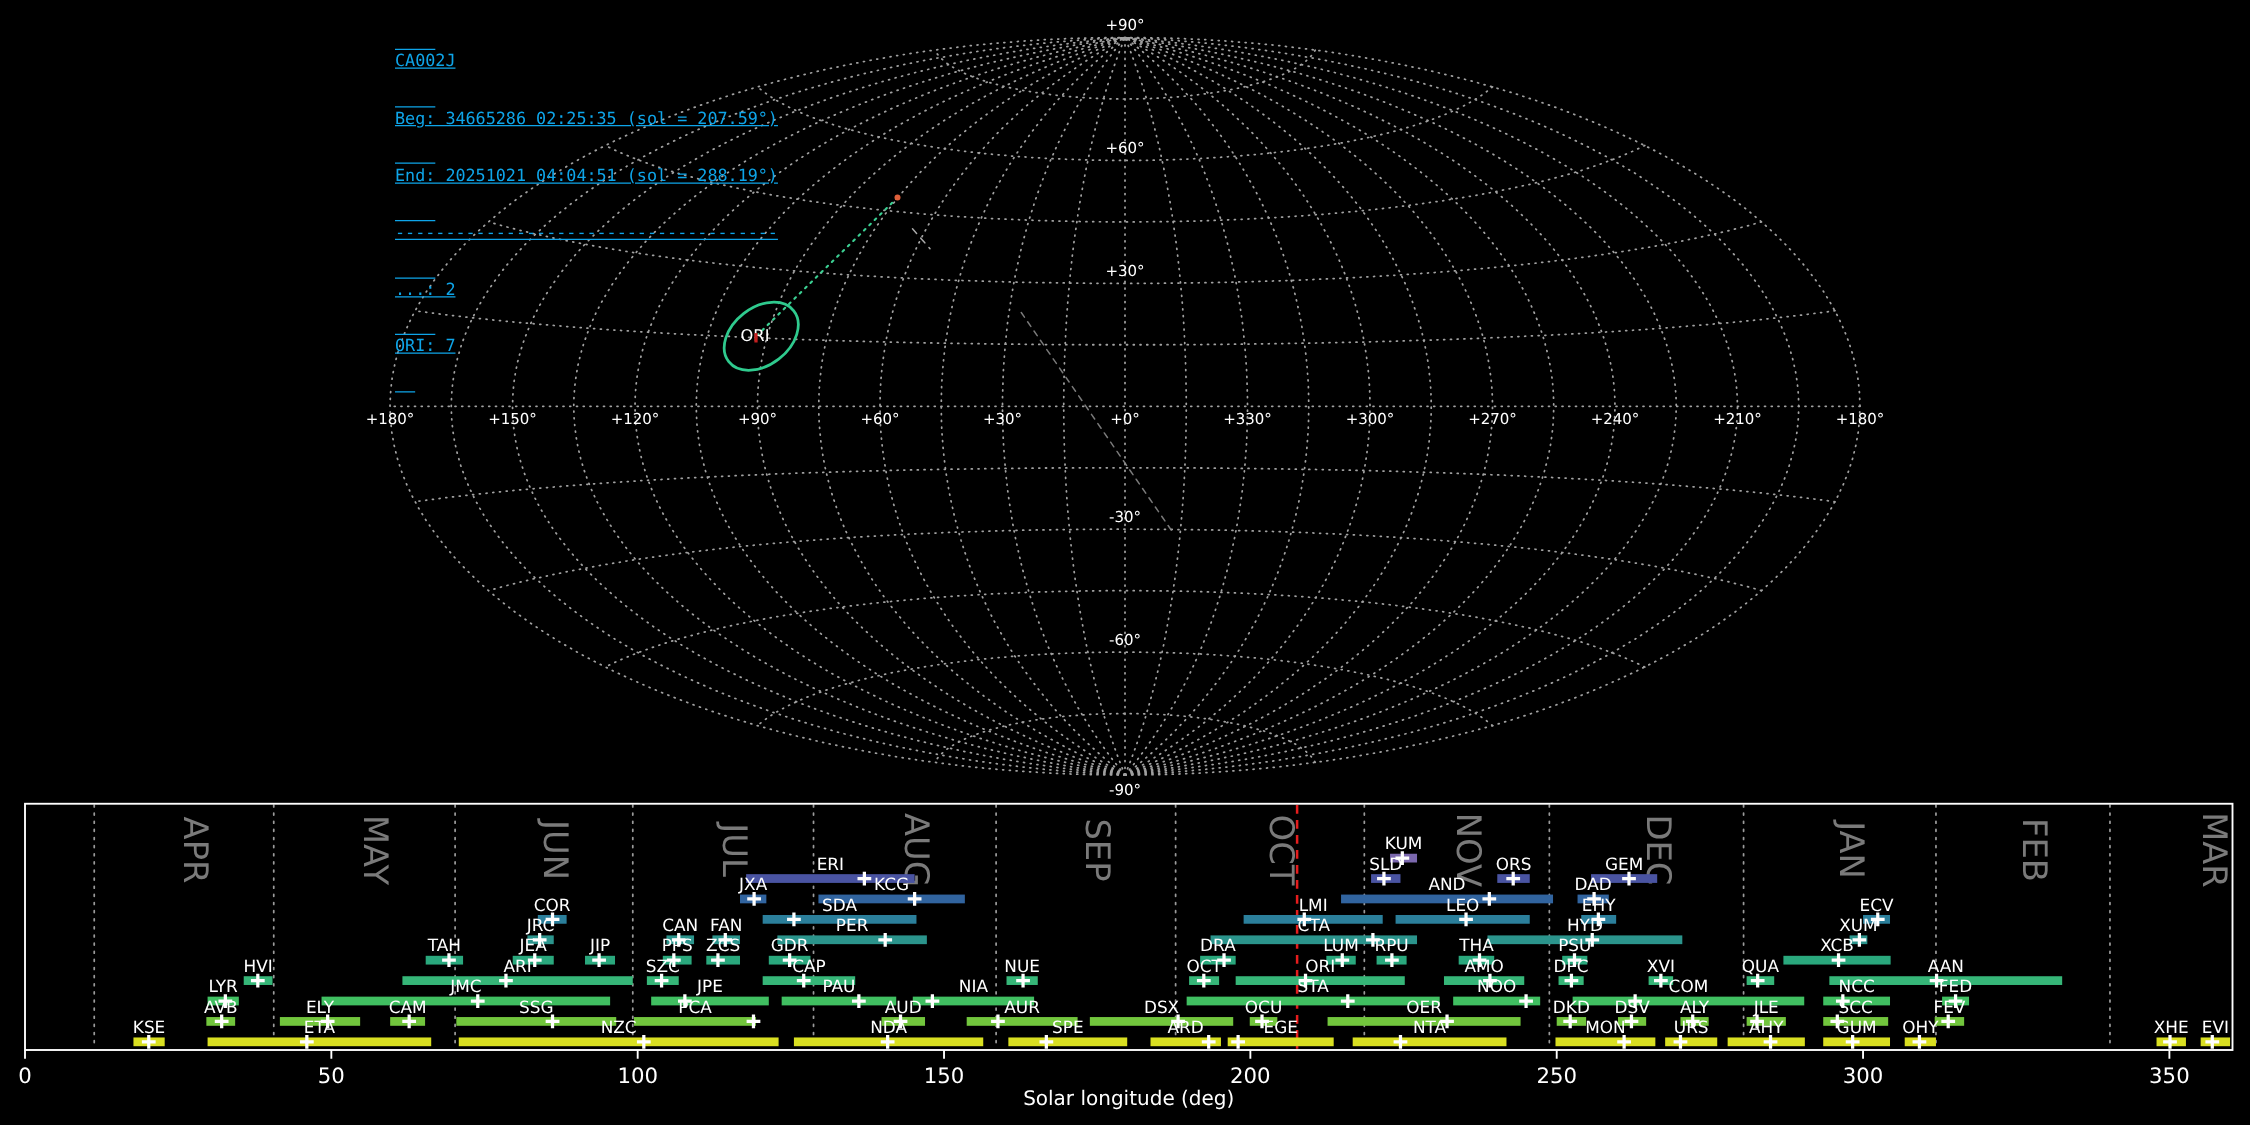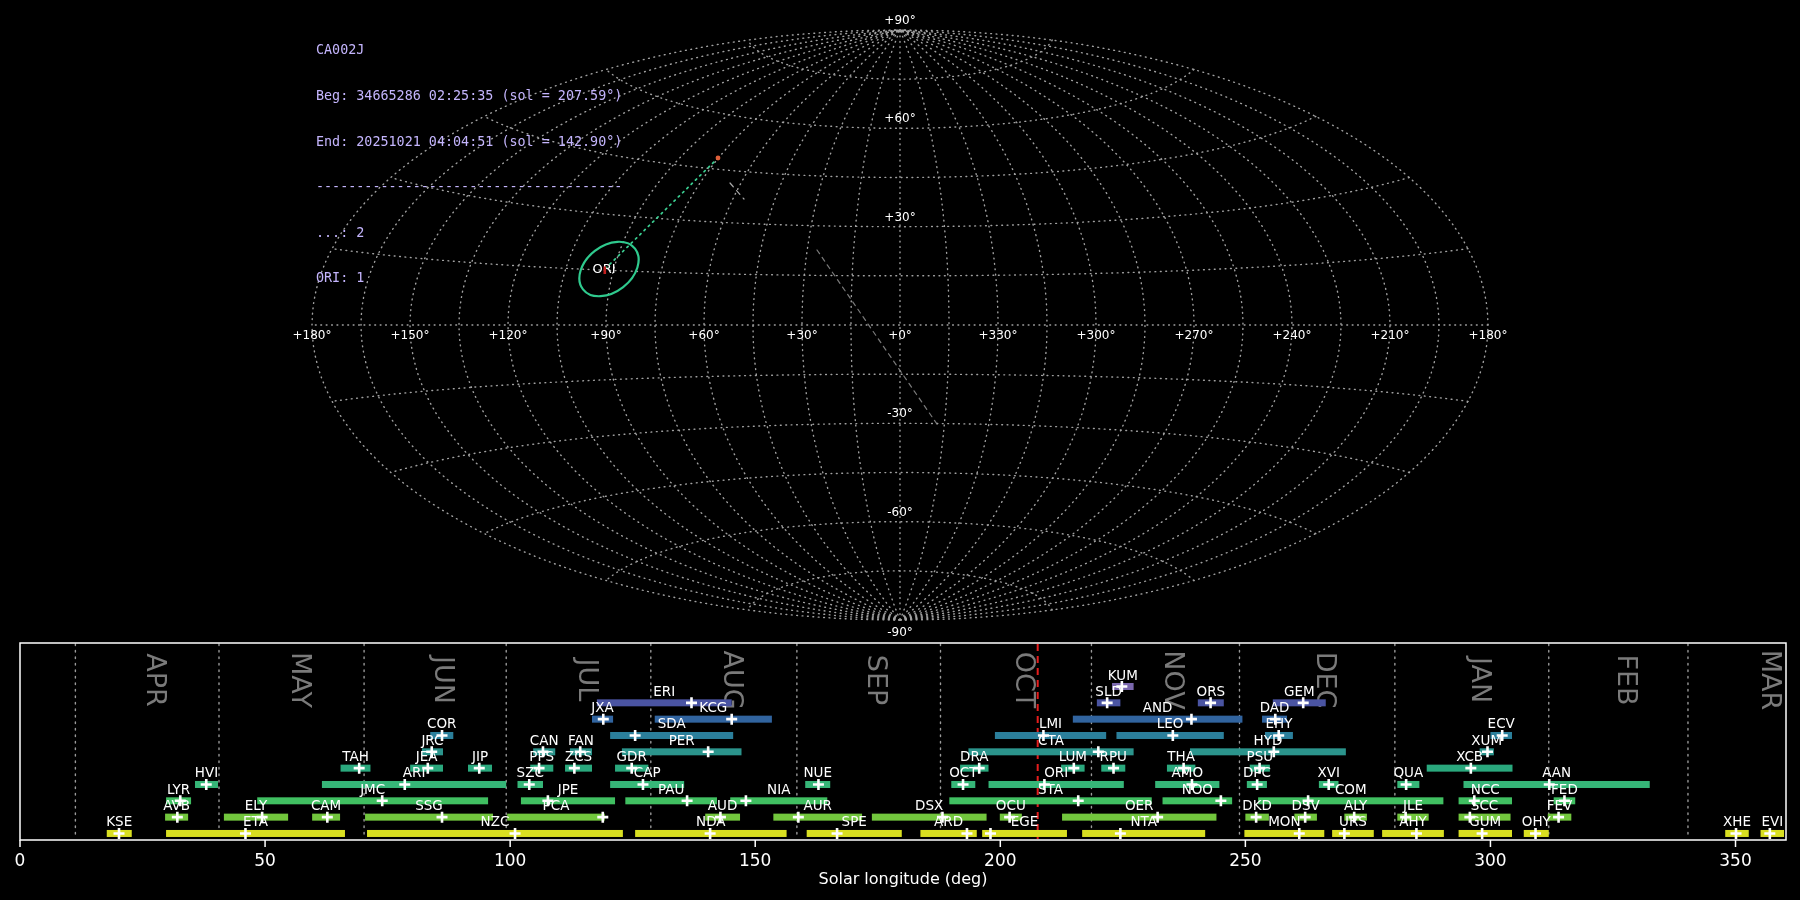--- a/index.html
+++ b/index.html
@@ -1,34 +1,34 @@
 <!DOCTYPE html>
 <html><head>
 <meta charset="utf-8">
 <style>
   html,body{margin:0;padding:0;background:#000;}
   #stage{position:relative;width:1800px;height:900px;background:#000;overflow:hidden;
          font-family:"DejaVu Sans",sans-serif;}
   #scene{position:absolute;left:0;top:0;}
-  #info{position:absolute;left:316px;top:12px;color:#c4b5fd;
+  #info{position:absolute;left:316px;top:12px;color:#0ea5e9;
         font-family:"DejaVu Sans Mono",monospace;font-size:13.4px;line-height:15.2px;
-        white-space:pre;z-index:5;}
+        white-space:pre;z-index:5;text-decoration:underline;}
   text{font-family:"DejaVu Sans",sans-serif;}
 </style>
 </head>
 <body>
 
 <div id="stage">
   <div id="info">
     <div>CA002J</div>
     <div>Beg: 34665286 02:25:35 (sol = 207.59°)</div>
-    <div>End: 20251021 04:04:51 (sol = 142.90°)</div>
+    <div>End: 20251021 04:04:51 (sol = 288.19°)</div>
     <div>--------------------------------------</div>
     <div>...: 2</div>
-    <div>ORI: 1</div>
+    <div>ORI: 7</div>
   </div>
   <svg id="scene" width="1800" height="900" viewBox="0 0 1800 900">
       <g fill="none" stroke="#b3b3b3" stroke-width="1.4" stroke-dasharray="0.8 4.6" stroke-linecap="round" opacity="0.9">
         <path d="M900.0,620.0L920.5,619.8L941.0,619.3L961.5,618.4L981.8,617.1L1002.1,615.5L1022.3,613.6L1042.3,611.2L1062.1,608.6L1081.7,605.6L1101.1,602.2L1120.3,598.5L1139.2,594.5L1157.8,590.1L1176.0,585.5L1194.0,580.5L1211.6,575.2L1228.8,569.6L1245.6,563.7L1262.0,557.5L1278.0,551.0L1293.4,544.2L1308.5,537.2L1323.0,529.9L1337.0,522.4L1350.4,514.6L1363.4,506.6L1375.7,498.4L1387.5,490.0L1398.7,481.3L1409.2,472.5L1419.2,463.5L1428.5,454.3L1437.2,445.0L1445.2,435.5L1452.5,425.9L1459.2,416.2L1465.2,406.3L1470.5,396.4L1475.2,386.3L1479.1,376.2L1482.3,366.1L1484.8,355.8L1486.6,345.6L1487.6,335.3L1488.0,325.0L1487.6,314.7L1486.6,304.4L1484.8,294.2L1482.3,283.9L1479.1,273.8L1475.2,263.7L1470.5,253.6L1465.2,243.7L1459.2,233.8L1452.5,224.1L1445.2,214.5L1437.2,205.0L1428.5,195.7L1419.2,186.5L1409.2,177.5L1398.7,168.7L1387.5,160.0L1375.7,151.6L1363.4,143.4L1350.4,135.4L1337.0,127.6L1323.0,120.1L1308.5,112.8L1293.4,105.8L1278.0,99.0L1262.0,92.5L1245.6,86.3L1228.8,80.4L1211.6,74.8L1194.0,69.5L1176.0,64.5L1157.8,59.9L1139.2,55.5L1120.3,51.5L1101.1,47.8L1081.7,44.4L1062.1,41.4L1042.3,38.8L1022.3,36.4L1002.1,34.5L981.8,32.9L961.5,31.6L941.0,30.7L920.5,30.2L900.0,30.0"></path>
         <path d="M900.0,620.0L920.3,619.0L940.4,617.6L960.4,615.9L980.2,613.8L999.8,611.4L1019.2,608.7L1038.3,605.6L1057.1,602.3L1075.7,598.6L1093.9,594.6L1111.8,590.3L1129.4,585.8L1146.6,580.9L1163.5,575.8L1180.0,570.4L1196.0,564.7L1211.7,558.8L1226.9,552.7L1241.6,546.3L1255.9,539.7L1269.8,532.8L1283.1,525.8L1296.0,518.5L1308.4,511.1L1320.2,503.4L1331.5,495.6L1342.3,487.6L1352.6,479.5L1362.3,471.2L1371.5,462.7L1380.1,454.2L1388.1,445.5L1395.6,436.7L1402.5,427.7L1408.8,418.7L1414.5,409.6L1419.6,400.4L1424.1,391.1L1428.1,381.8L1431.4,372.4L1434.1,363.0L1436.3,353.5L1437.8,344.0L1438.7,334.5L1439.0,325.0L1438.7,315.5L1437.8,306.0L1436.3,296.5L1434.1,287.0L1431.4,277.6L1428.1,268.2L1424.1,258.9L1419.6,249.6L1414.5,240.4L1408.8,231.3L1402.5,222.3L1395.6,213.3L1388.1,204.5L1380.1,195.8L1371.5,187.3L1362.3,178.8L1352.6,170.5L1342.3,162.4L1331.5,154.4L1320.2,146.6L1308.4,138.9L1296.0,131.5L1283.1,124.2L1269.8,117.2L1255.9,110.3L1241.6,103.7L1226.9,97.3L1211.7,91.2L1196.0,85.3L1180.0,79.6L1163.5,74.2L1146.6,69.1L1129.4,64.2L1111.8,59.7L1093.9,55.4L1075.7,51.4L1057.1,47.7L1038.3,44.4L1019.2,41.3L999.8,38.6L980.2,36.2L960.4,34.1L940.4,32.4L920.3,31.0L900.0,30.0"></path>
         <path d="M900.0,620.0L919.7,618.1L939.2,615.9L958.4,613.4L977.3,610.6L995.9,607.5L1014.2,604.1L1032.2,600.4L1049.8,596.4L1067.1,592.1L1084.0,587.6L1100.6,582.8L1116.7,577.8L1132.5,572.6L1147.8,567.1L1162.7,561.4L1177.2,555.4L1191.3,549.3L1204.9,543.0L1218.1,536.5L1230.8,529.8L1243.1,522.9L1254.9,515.9L1266.3,508.7L1277.1,501.4L1287.5,493.9L1297.4,486.3L1306.8,478.5L1315.7,470.6L1324.1,462.7L1332.1,454.6L1339.5,446.4L1346.4,438.1L1352.9,429.7L1358.8,421.3L1364.2,412.8L1369.1,404.2L1373.5,395.5L1377.3,386.8L1380.7,378.1L1383.5,369.3L1385.9,360.5L1387.7,351.6L1389.0,342.8L1389.7,333.9L1390.0,325.0L1389.7,316.1L1389.0,307.2L1387.7,298.4L1385.9,289.5L1383.5,280.7L1380.7,271.9L1377.3,263.2L1373.5,254.5L1369.1,245.8L1364.2,237.2L1358.8,228.7L1352.9,220.3L1346.4,211.9L1339.5,203.6L1332.1,195.4L1324.1,187.3L1315.7,179.4L1306.8,171.5L1297.4,163.7L1287.5,156.1L1277.1,148.6L1266.3,141.3L1254.9,134.1L1243.1,127.1L1230.8,120.2L1218.1,113.5L1204.9,107.0L1191.3,100.7L1177.2,94.6L1162.7,88.6L1147.8,82.9L1132.5,77.4L1116.7,72.2L1100.6,67.2L1084.0,62.4L1067.1,57.9L1049.8,53.6L1032.2,49.6L1014.2,45.9L995.9,42.5L977.3,39.4L958.4,36.6L939.2,34.1L919.7,31.9L900.0,30.0"></path>
         <path d="M900.0,620.0L918.8,617.3L937.3,614.4L955.4,611.1L973.1,607.6L990.5,603.8L1007.6,599.8L1024.2,595.5L1040.4,591.0L1056.3,586.2L1071.8,581.2L1086.8,576.1L1101.4,570.7L1115.6,565.1L1129.4,559.3L1142.8,553.4L1155.8,547.3L1168.3,541.0L1180.4,534.6L1192.0,528.0L1203.3,521.3L1214.0,514.4L1224.4,507.4L1234.3,500.3L1243.8,493.1L1252.8,485.8L1261.4,478.3L1269.6,470.8L1277.3,463.2L1284.6,455.5L1291.4,447.7L1297.8,439.9L1303.8,431.9L1309.3,424.0L1314.3,415.9L1319.0,407.8L1323.2,399.7L1326.9,391.5L1330.2,383.2L1333.1,375.0L1335.5,366.7L1337.5,358.4L1339.0,350.1L1340.1,341.7L1340.8,333.4L1341.0,325.0L1340.8,316.6L1340.1,308.3L1339.0,299.9L1337.5,291.6L1335.5,283.3L1333.1,275.0L1330.2,266.8L1326.9,258.5L1323.2,250.3L1319.0,242.2L1314.3,234.1L1309.3,226.0L1303.8,218.1L1297.8,210.1L1291.4,202.3L1284.6,194.5L1277.3,186.8L1269.6,179.2L1261.4,171.7L1252.8,164.2L1243.8,156.9L1234.3,149.7L1224.4,142.6L1214.0,135.6L1203.3,128.7L1192.0,122.0L1180.4,115.4L1168.3,109.0L1155.8,102.7L1142.8,96.6L1129.4,90.7L1115.6,84.9L1101.4,79.3L1086.8,73.9L1071.8,68.8L1056.3,63.8L1040.4,59.0L1024.2,54.5L1007.6,50.2L990.5,46.2L973.1,42.4L955.4,38.9L937.3,35.6L918.8,32.7L900.0,30.0"></path>
         <path d="M900.0,620.0L917.6,616.6L934.8,612.9L951.5,609.0L967.9,604.9L983.8,600.5L999.4,595.9L1014.5,591.1L1029.2,586.1L1043.5,580.9L1057.4,575.6L1070.9,570.0L1084.0,564.4L1096.6,558.5L1108.8,552.5L1120.7,546.4L1132.1,540.2L1143.1,533.8L1153.7,527.3L1163.9,520.7L1173.7,513.9L1183.0,507.1L1192.0,500.2L1200.6,493.2L1208.8,486.1L1216.6,478.9L1224.0,471.7L1231.0,464.3L1237.7,456.9L1243.9,449.5L1249.8,442.0L1255.2,434.4L1260.3,426.8L1265.0,419.1L1269.3,411.4L1273.3,403.7L1276.8,395.9L1280.0,388.1L1282.8,380.3L1285.3,372.4L1287.3,364.6L1289.0,356.7L1290.3,348.8L1291.3,340.8L1291.8,332.9L1292.0,325.0L1291.8,317.1L1291.3,309.2L1290.3,301.2L1289.0,293.3L1287.3,285.4L1285.3,277.6L1282.8,269.7L1280.0,261.9L1276.8,254.1L1273.3,246.3L1269.3,238.6L1265.0,230.9L1260.3,223.2L1255.2,215.6L1249.8,208.0L1243.9,200.5L1237.7,193.1L1231.0,185.7L1224.0,178.3L1216.6,171.1L1208.8,163.9L1200.6,156.8L1192.0,149.8L1183.0,142.9L1173.7,136.1L1163.9,129.3L1153.7,122.7L1143.1,116.2L1132.1,109.8L1120.7,103.6L1108.8,97.5L1096.6,91.5L1084.0,85.6L1070.9,80.0L1057.4,74.4L1043.5,69.1L1029.2,63.9L1014.5,58.9L999.4,54.1L983.8,49.5L967.9,45.1L951.5,41.0L934.8,37.1L917.6,33.4L900.0,30.0"></path>
         <path d="M900.0,620.0L916.1,615.9L931.7,611.6L946.9,607.1L961.6,602.4L976.0,597.5L989.9,592.4L1003.4,587.2L1016.4,581.8L1029.1,576.2L1041.3,570.6L1053.2,564.8L1064.6,558.9L1075.7,552.8L1086.4,546.7L1096.7,540.4L1106.6,534.0L1116.1,527.6L1125.2,521.0L1134.0,514.4L1142.4,507.7L1150.5,500.9L1158.2,494.1L1165.6,487.2L1172.5,480.2L1179.2,473.2L1185.5,466.1L1191.5,458.9L1197.1,451.7L1202.4,444.5L1207.4,437.2L1212.0,429.9L1216.3,422.6L1220.3,415.2L1223.9,407.8L1227.2,400.3L1230.2,392.9L1232.9,385.4L1235.3,377.9L1237.3,370.3L1239.1,362.8L1240.5,355.3L1241.6,347.7L1242.4,340.1L1242.8,332.6L1243.0,325.0L1242.8,317.4L1242.4,309.9L1241.6,302.3L1240.5,294.7L1239.1,287.2L1237.3,279.7L1235.3,272.1L1232.9,264.6L1230.2,257.1L1227.2,249.7L1223.9,242.2L1220.3,234.8L1216.3,227.4L1212.0,220.1L1207.4,212.8L1202.4,205.5L1197.1,198.3L1191.5,191.1L1185.5,183.9L1179.2,176.8L1172.5,169.8L1165.6,162.8L1158.2,155.9L1150.5,149.1L1142.4,142.3L1134.0,135.6L1125.2,129.0L1116.1,122.4L1106.6,116.0L1096.7,109.6L1086.4,103.3L1075.7,97.2L1064.6,91.1L1053.2,85.2L1041.3,79.4L1029.1,73.8L1016.4,68.2L1003.4,62.8L989.9,57.6L976.0,52.5L961.6,47.6L946.9,42.9L931.7,38.4L916.1,34.1L900.0,30.0"></path>
         <path d="M900.0,620.0L914.3,615.3L928.1,610.4L941.5,605.3L954.5,600.1L967.0,594.8L979.2,589.3L990.9,583.7L1002.3,578.0L1013.2,572.2L1023.8,566.3L1034.0,560.2L1043.8,554.1L1053.2,547.9L1062.4,541.6L1071.1,535.3L1079.5,528.9L1087.6,522.4L1095.4,515.8L1102.8,509.2L1109.9,502.5L1116.7,495.8L1123.2,489.0L1129.4,482.2L1135.2,475.3L1140.8,468.4L1146.1,461.4L1151.1,454.4L1155.8,447.4L1160.2,440.4L1164.4,433.3L1168.2,426.2L1171.8,419.1L1175.1,411.9L1178.1,404.7L1180.9,397.5L1183.4,390.3L1185.6,383.1L1187.6,375.9L1189.3,368.6L1190.7,361.4L1191.9,354.1L1192.8,346.8L1193.5,339.6L1193.9,332.3L1194.0,325.0L1193.9,317.7L1193.5,310.4L1192.8,303.2L1191.9,295.9L1190.7,288.6L1189.3,281.4L1187.6,274.1L1185.6,266.9L1183.4,259.7L1180.9,252.5L1178.1,245.3L1175.1,238.1L1171.8,230.9L1168.2,223.8L1164.4,216.7L1160.2,209.6L1155.8,202.6L1151.1,195.6L1146.1,188.6L1140.8,181.6L1135.2,174.7L1129.4,167.8L1123.2,161.0L1116.7,154.2L1109.9,147.5L1102.8,140.8L1095.4,134.2L1087.6,127.6L1079.5,121.1L1071.1,114.7L1062.4,108.4L1053.2,102.1L1043.8,95.9L1034.0,89.8L1023.8,83.7L1013.2,77.8L1002.3,72.0L990.9,66.3L979.2,60.7L967.0,55.2L954.5,49.9L941.5,44.7L928.1,39.6L914.3,34.7L900.0,30.0"></path>

